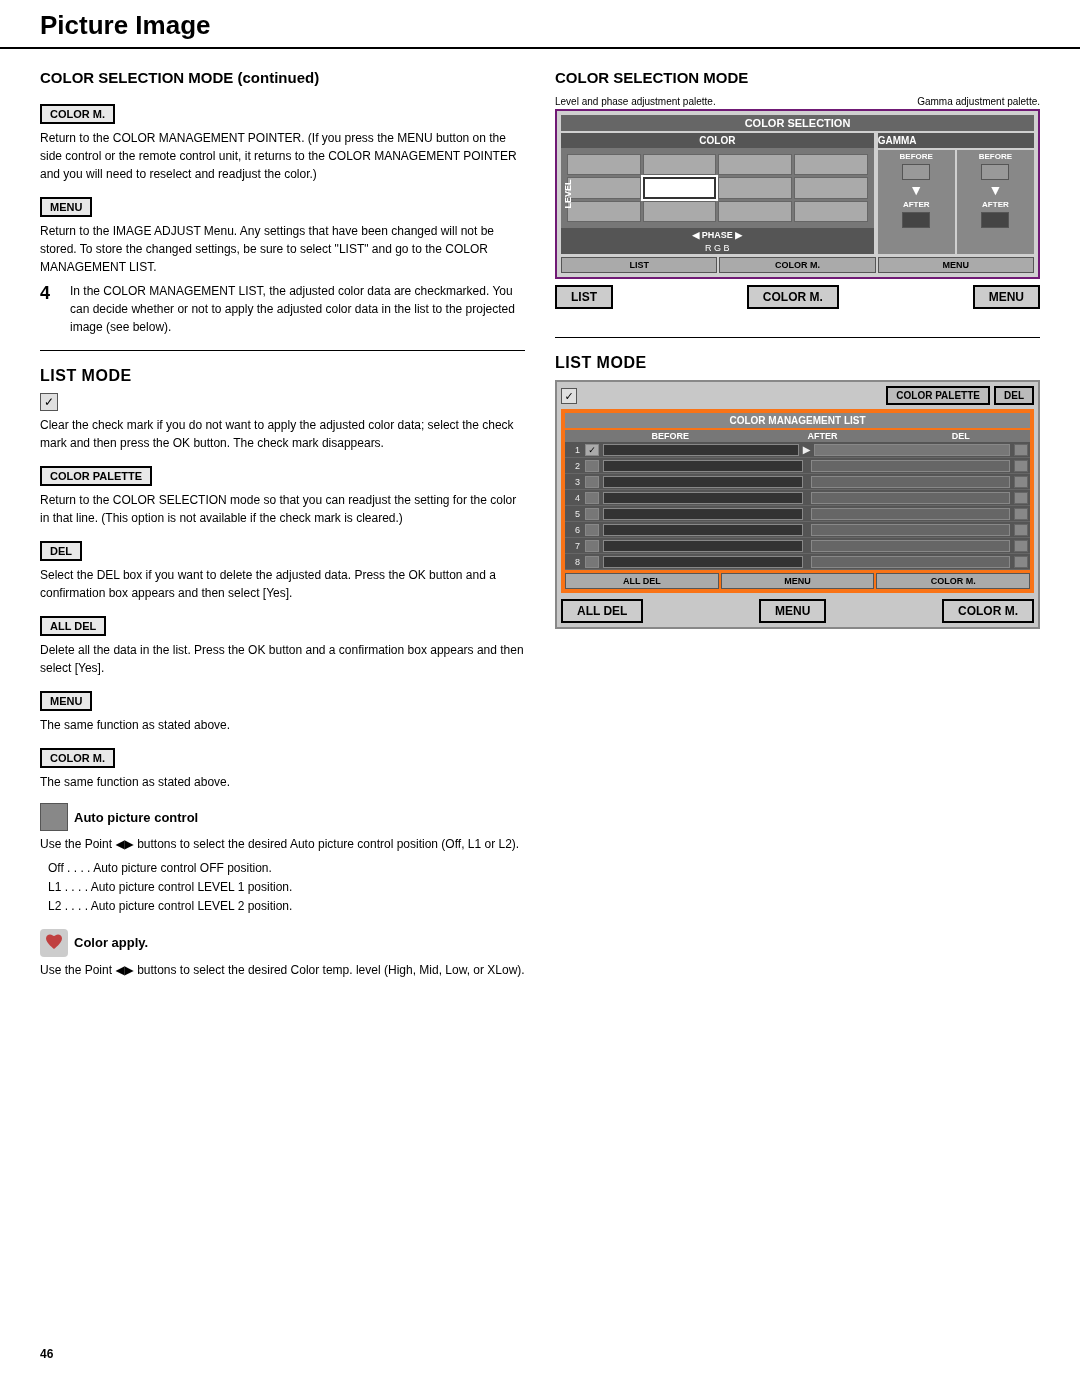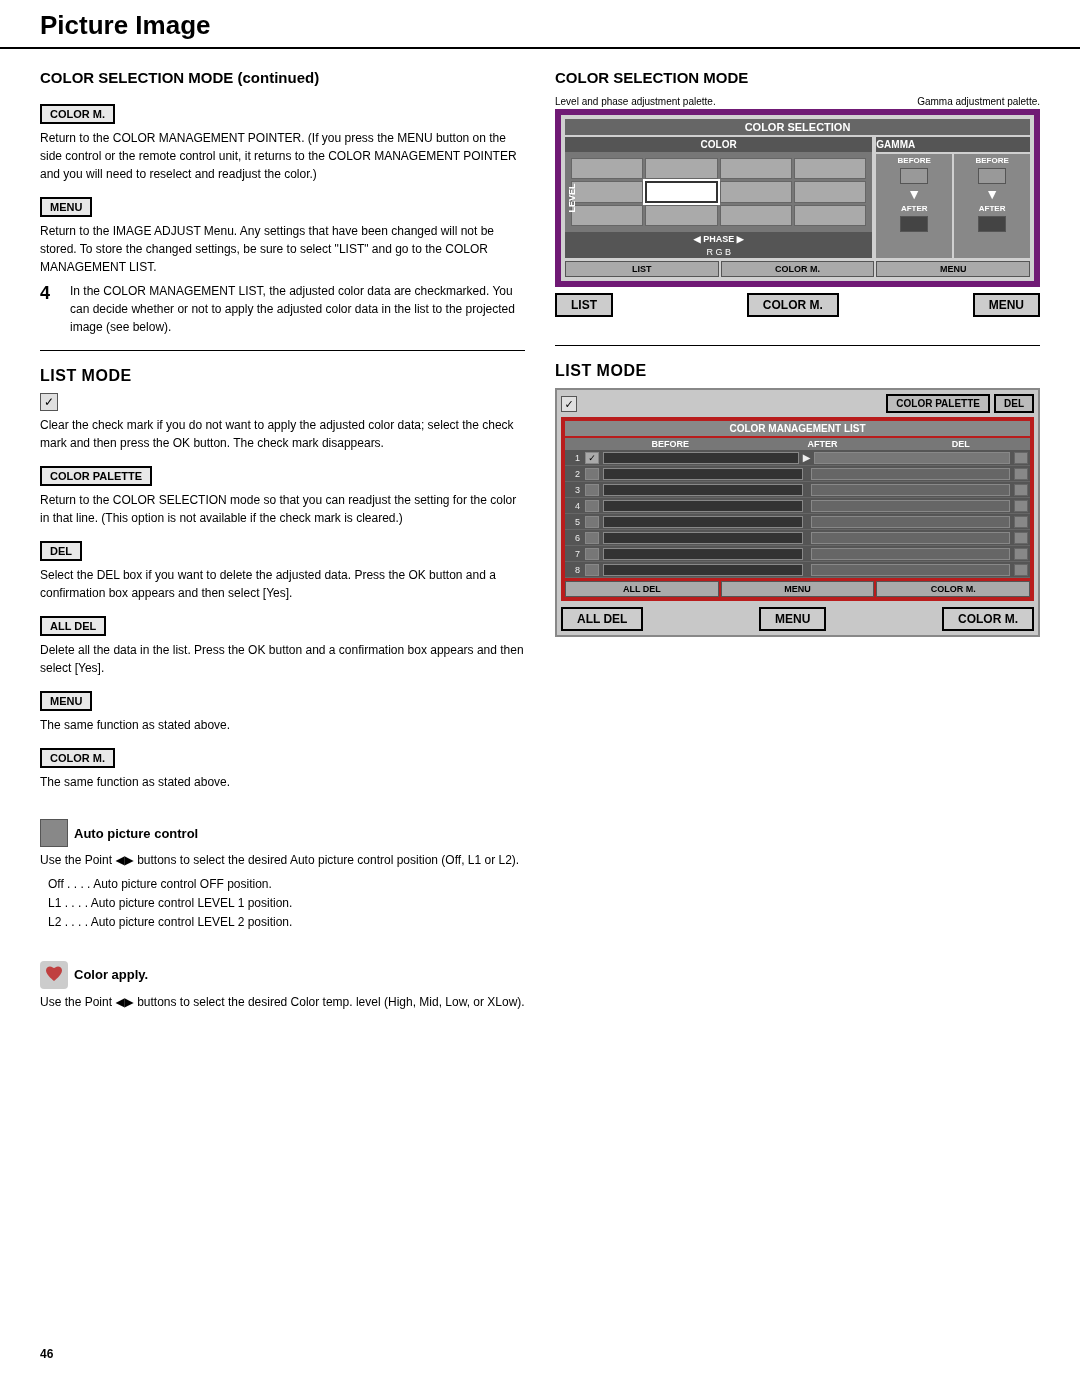--- a/index.html
+++ b/index.html
@@ -115,21 +115,21 @@
       background: #888;
       border: 1px solid #555;
       vertical-align: middle;
       margin-right: 6px;
     }
 
     .icon-row {
       display: flex;
       align-items: center;
       margin-bottom: 4px;
-      margin-top: 28px;
+      margin-top: 12px;
     }
 
     .icon-label {
       font-weight: bold;
       font-size: 13px;
     }
 
     
     .heart-icon {
       width: 28px;
@@ -144,21 +144,21 @@
 
     .diagram-labels {
       display: flex;
       justify-content: space-between;
       font-size: 11px;
       margin-bottom: 2px;
       padding: 0 0 0 0;
     }
 
     .diagram-box {
-      border: 6px solid #701a75;
+      border: 2px solid #701a75;
       background: #d0d0d0;
       padding: 4px;
       position: relative;
       width: 100%;
     }
 
     .diagram-inner-title {
       background: #666;
       color: #fff;
       font-weight: bold;
@@ -222,21 +222,21 @@
 
     .del-badge {
       border: 2px solid #000;
       background: #bbb;
       font-weight: bold;
       font-size: 10px;
       padding: 2px 8px;
     }
 
     .list-inner {
-      background: #b91c1c;
+      background: #f97316;
       padding: 4px;
     }
 
     .list-table-title {
       background: #888;
       color: #fff;
       font-weight: bold;
       font-size: 10px;
       text-align: center;
       padding: 2px 0;

